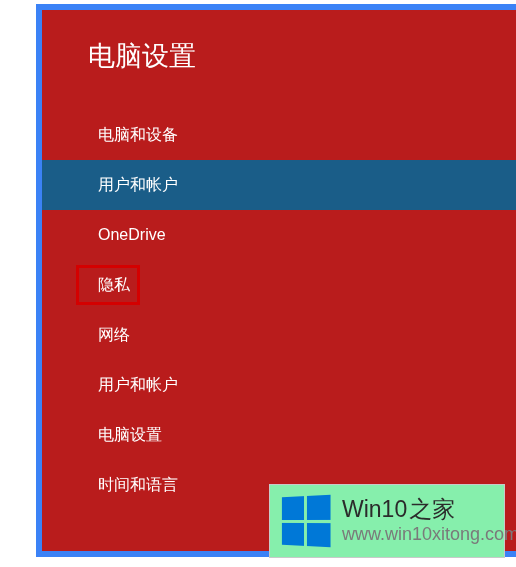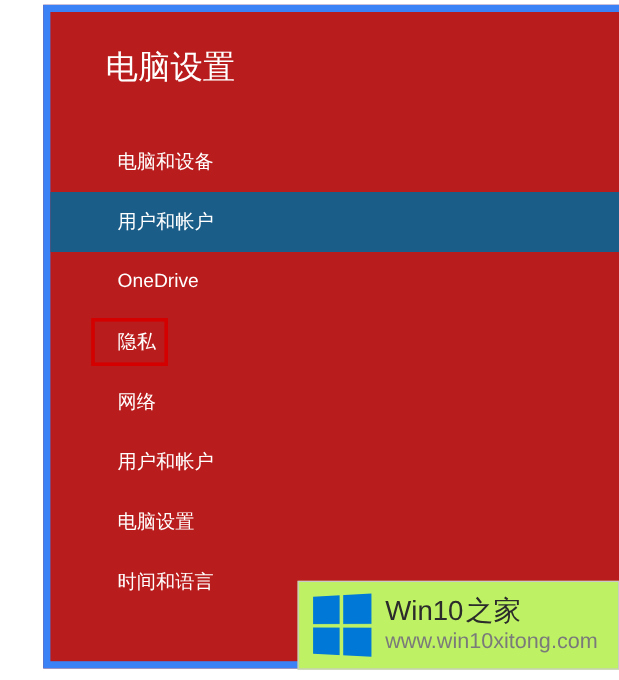--- a/index.html
+++ b/index.html
@@ -51,25 +51,25 @@
       position: absolute;
       border: 3px solid #d40000;
       pointer-events: none;
       left: 34px;
       top: 5px;
       width: 64px;
       height: 40px;
     }
     .logo-badge {
       position: absolute;
-      right: 0;
+      right: 11px;
       bottom: 9px;
-      width: 268px;
+      width: 236px;
       height: 74px;
-      background: #bef264;
+      background: #86efac;
       border: 1px solid #c9c9c9;
       display: flex;
       align-items: center;
       padding-left: 10px;
     }
     .win-logo {
       width: 50px;
       height: 50px;
       display: grid;
       grid-template-columns: 1fr 1fr;

